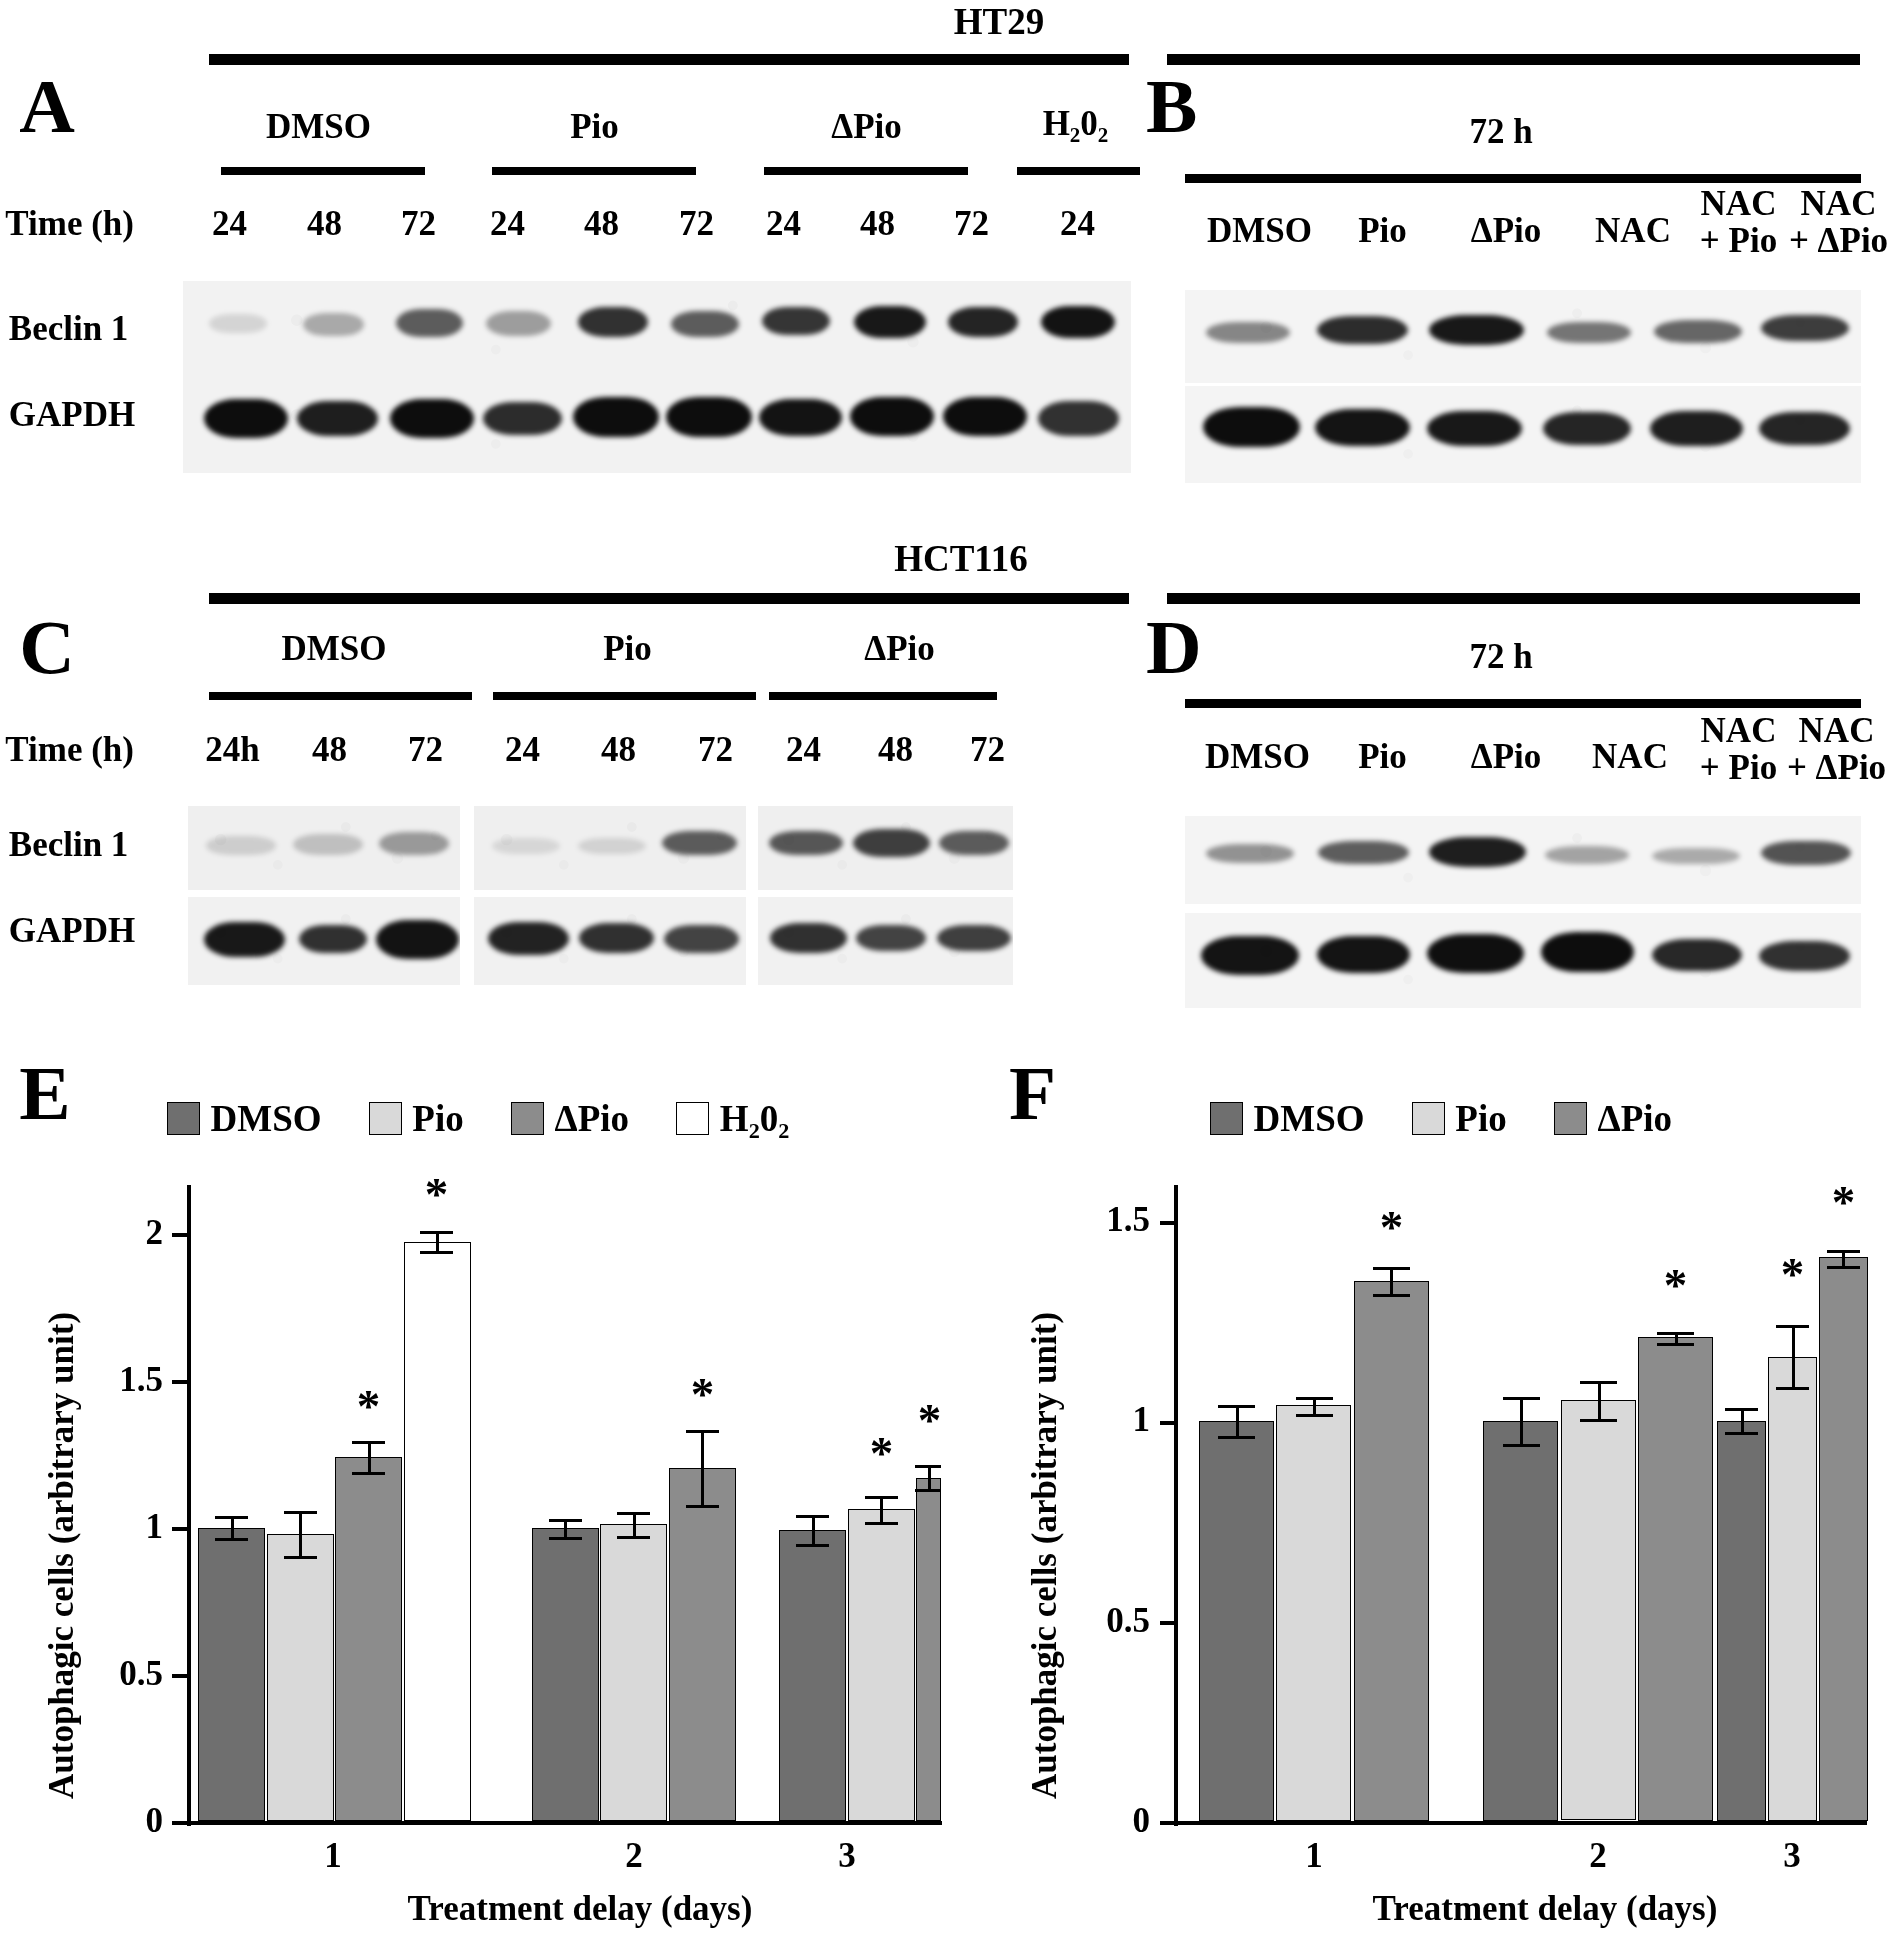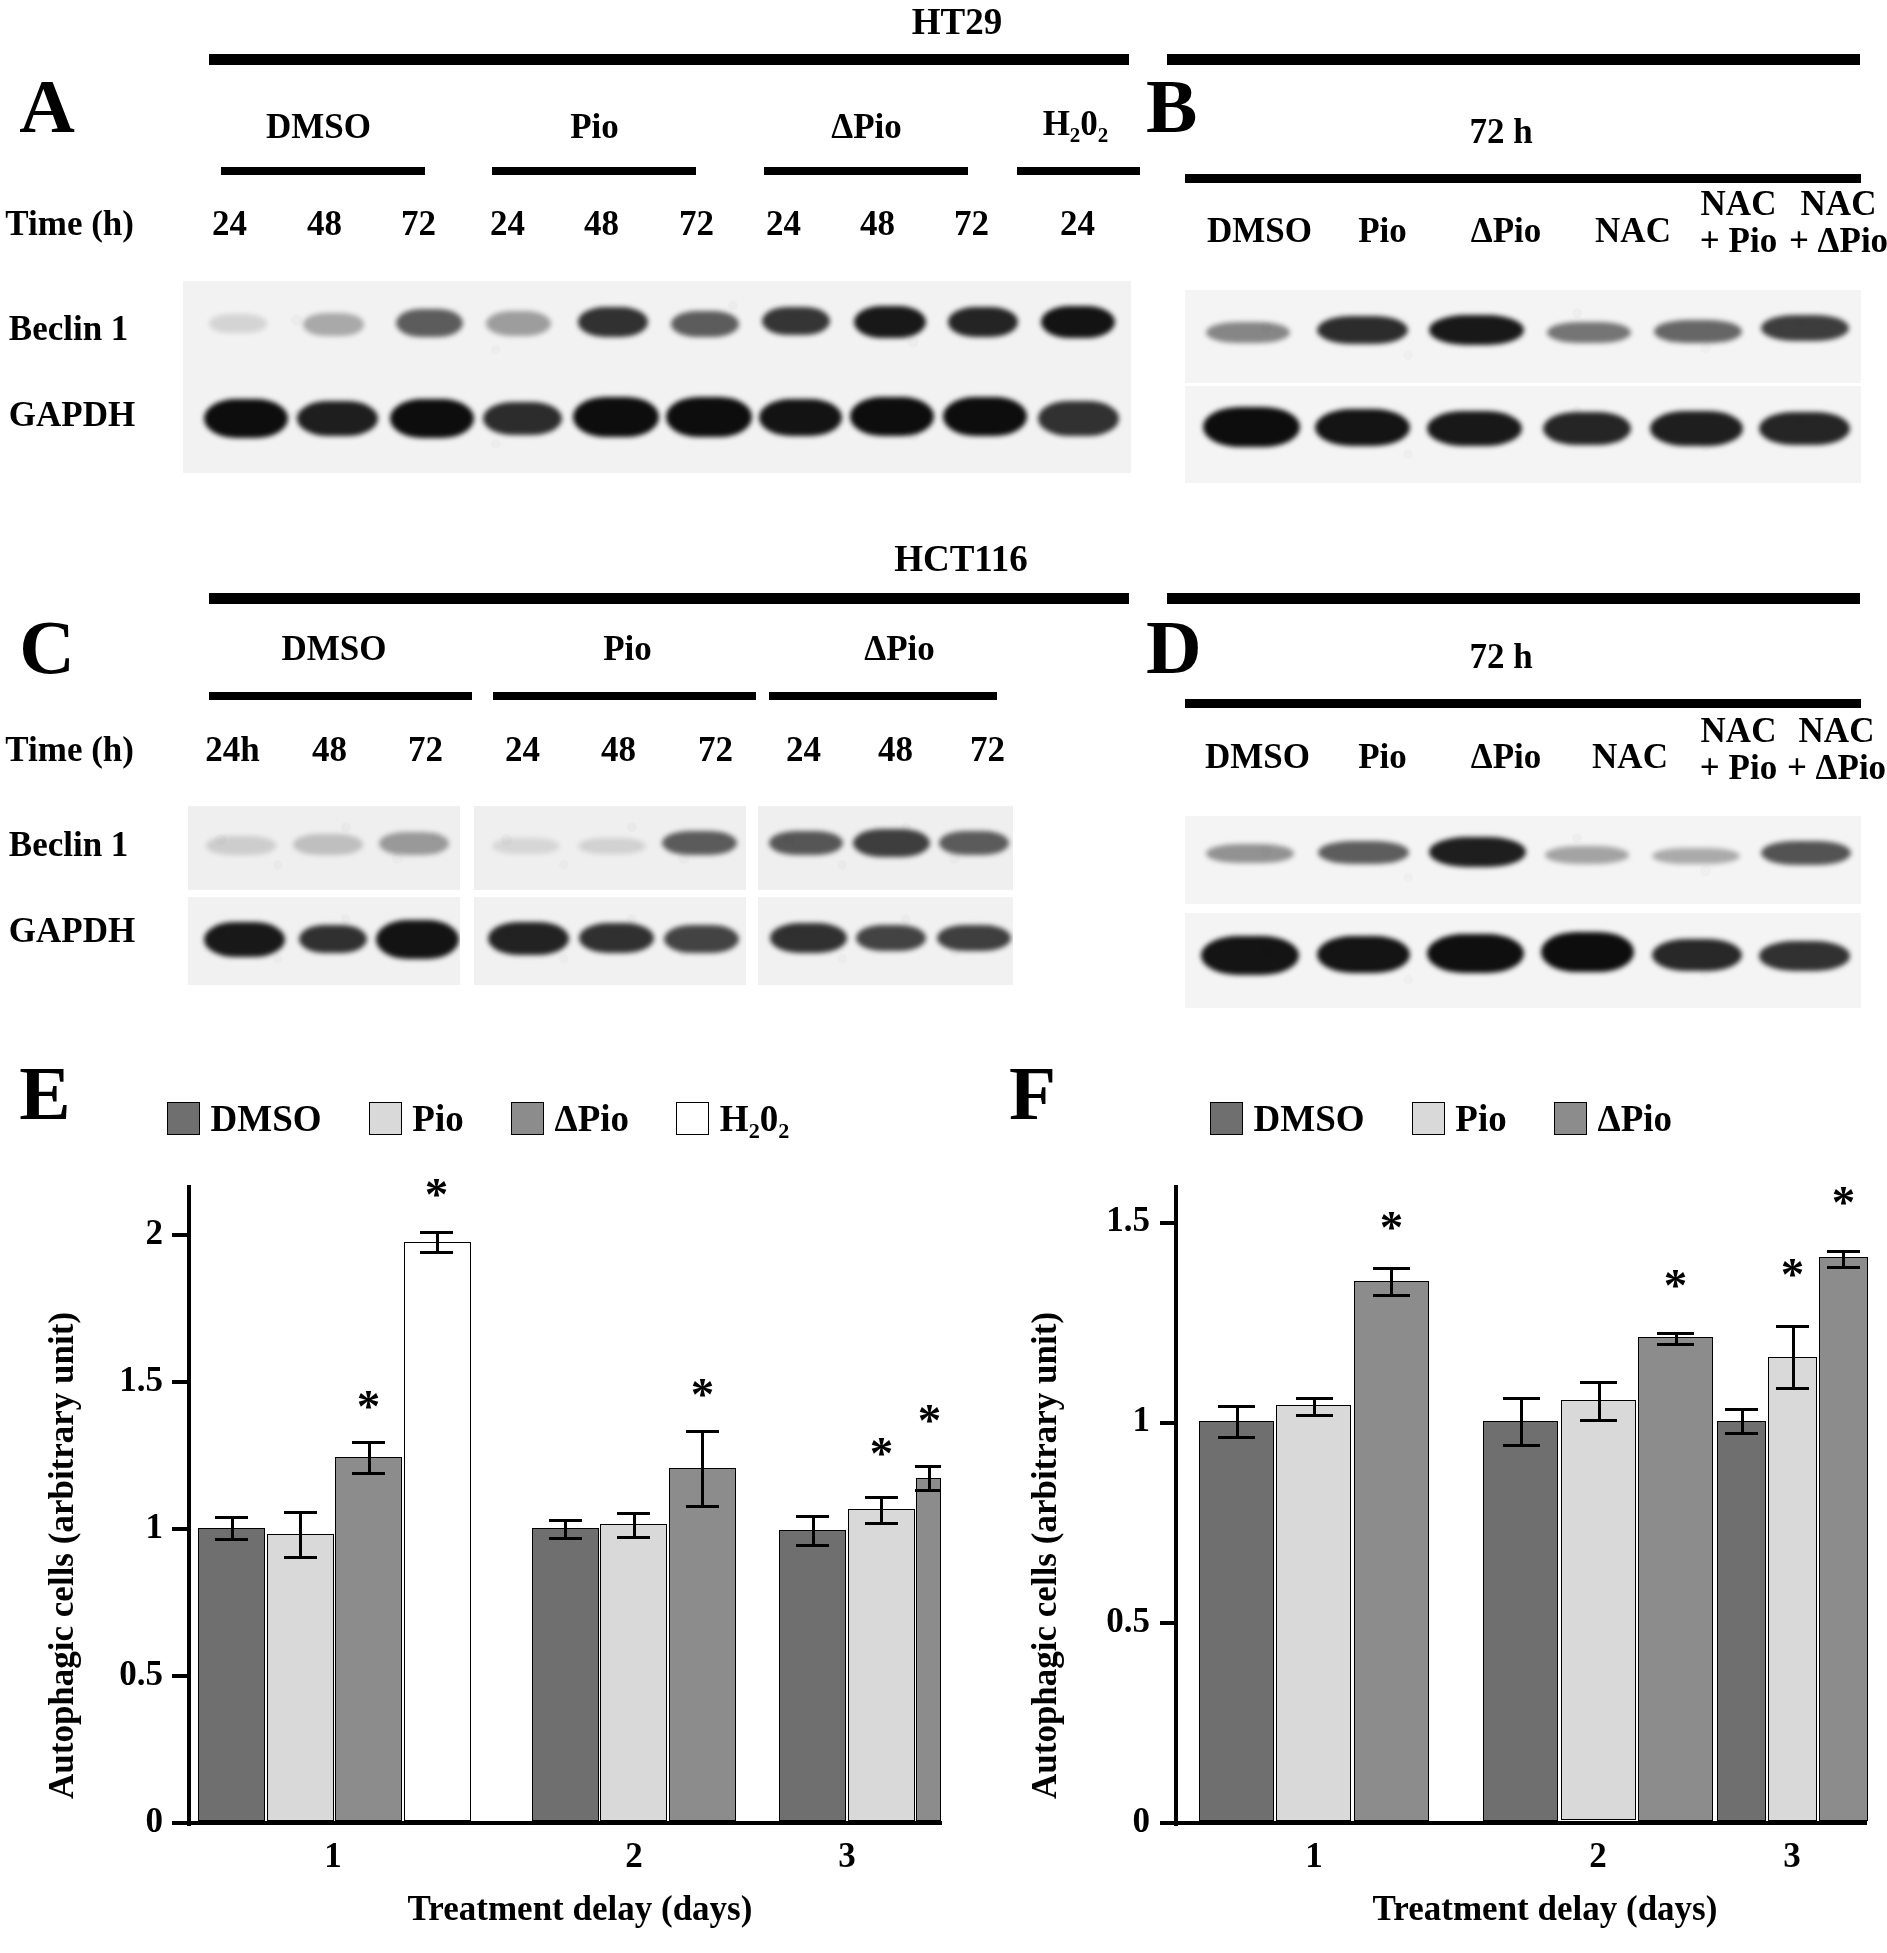--- a/index.html
+++ b/index.html
@@ -41,21 +41,21 @@
   .legend .item{display:flex;align-items:center;gap:10.5px;margin-right:35px;}
   .swatch{width:33px;height:33px;border:1.8px solid #000;box-sizing:border-box;}
   .legtext{font-size:37px;font-weight:bold;}
   .tickmark{position:absolute;background:#000;}
 </style>
 </head>
 <body>
 
 <div class="fig">
 
-  <div class="celltitle" style="left:834px;top:0px;width:246px;">HT29</div>
+  <div class="celltitle" style="left:876px;top:0px;width:246px;">HT29</div>
   <div class="rule" style="left:209px;top:54px;width:920px;height:10.5px;"></div>
   <div class="rule" style="left:1167px;top:54px;width:693px;height:10.5px;"></div>
 
   <div class="panel-letter" style="left:19.3px;top:68px;">A</div>
 
   <div class="lbl ctr" style="left:209px;top:107px;width:219px;">DMSO</div>
   <div class="lbl ctr" style="left:485px;top:107px;width:219px;">Pio</div>
   <div class="lbl ctr" style="left:757px;top:107px;width:219px;">ΔPio</div>
   <div class="lbl ctr" style="left:1001px;top:104px;width:149px;">H₂0₂</div>
 

